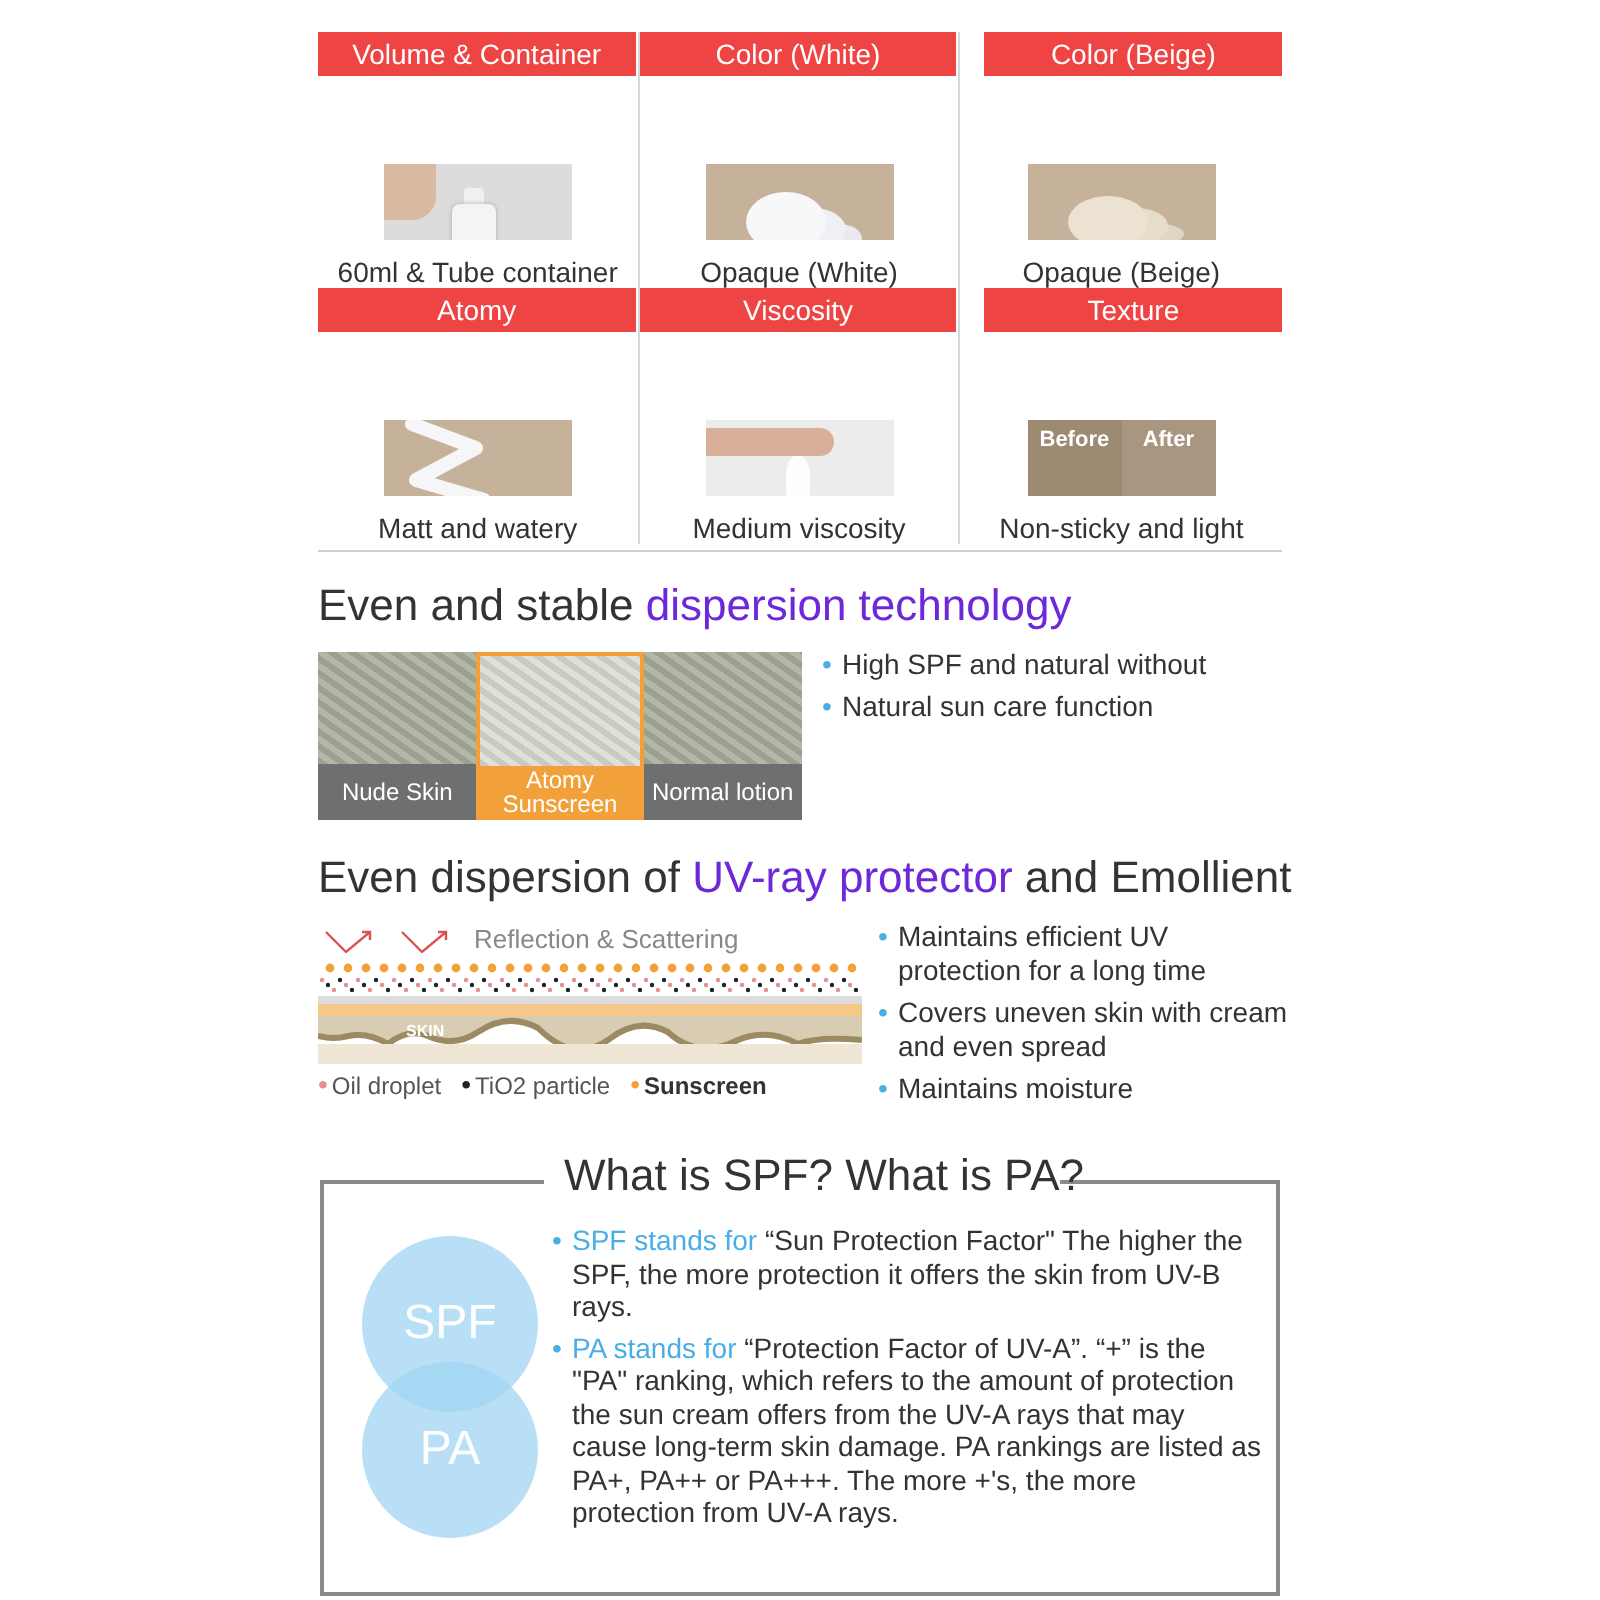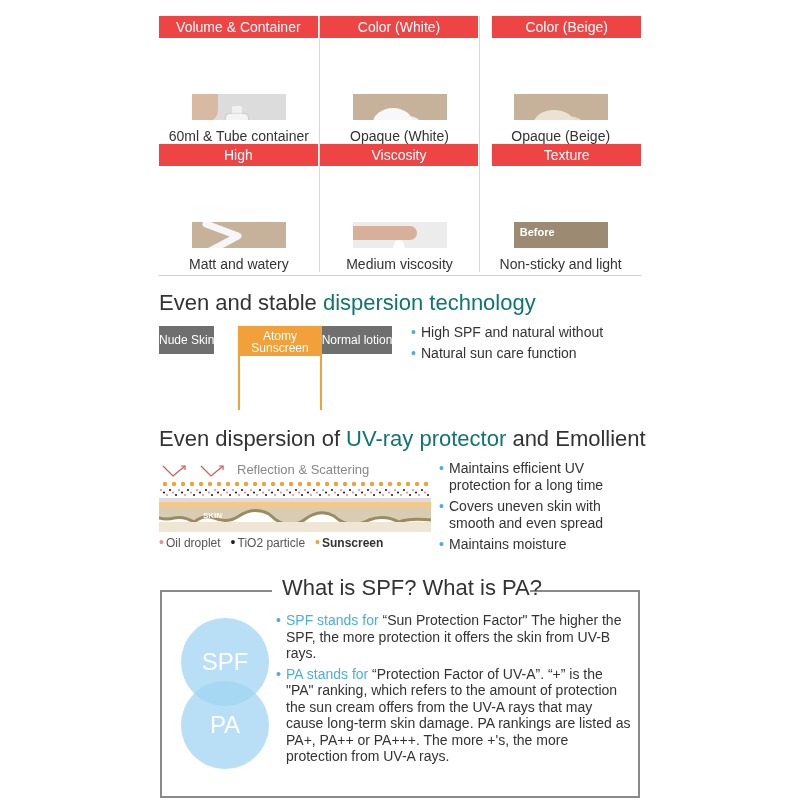--- a/index.html
+++ b/index.html
@@ -6,21 +6,21 @@
   html, body { width: 800px; height: 800px; background: #ffffff; overflow: hidden; }
   body { font-family: "Liberation Sans", "DejaVu Sans", sans-serif; color: #333333; position: relative; }
 
   
   .grid { position: absolute; left: 159px; top: 16px; width: 482px; }
   .grid-row { display: flex; }
   .cell { width: 161px; border-right: 1px solid #d8d8d8; }
   .cell:last-child { border-right: none; }
   .cell-head { background: #ef4444; color: #ffffff; height: 22px; line-height: 22px; text-align: center; font-size: 14px; border-right: 1px solid #ffffff; }
   .cell:last-child .cell-head { border-right: none; margin-left: 12px; }
-  .cell-body { height: 106px; display: flex; flex-direction: column; align-items: center; padding-top: 24px; }
+  .cell-body { height: 106px; display: flex; flex-direction: column; align-items: center; padding-top: 12px; }
   .row2 .cell-body { height: 106px; }
   .thumb { width: 94px; height: 46px; position: relative; overflow: hidden; margin-top: 32px; }
   .cell-caption { margin-top: 8px; font-size: 14px; color: #333333; }
   .grid-bottom { height: 1px; background: #d0d0d0; margin-top: 3px; }
 
   
   .t-container { background: #dcdcdc; }
   .t-container .tube { position: absolute; left: 34px; top: 20px; width: 22px; height: 44px; background: #f4f4f4; border-radius: 4px; box-shadow: 0 0 2px #aaa; }
   .t-container .cap { position: absolute; left: 40px; top: 12px; width: 10px; height: 10px; background: #f0f0f0; border-radius: 2px; }
   .t-container .hand { position: absolute; left: 0; top: 0; width: 26px; height: 28px; background: #d9b9a2; border-radius: 0 0 12px 0; }
@@ -31,26 +31,26 @@
   .t-visc { background: #ececec; }
   .t-visc .f1 { position: absolute; left: 0; top: 4px; width: 64px; height: 14px; background: #d8b09a; border-radius: 0 8px 8px 0; }
   .t-visc .f2 { position: absolute; left: 0; top: 44px; width: 56px; height: 16px; background: #d8b09a; border-radius: 0 8px 8px 0; }
   .t-visc .drop { position: absolute; left: 40px; top: 18px; width: 12px; height: 26px; background: rgba(255,255,255,0.9); border-radius: 40%; }
   .t-texture { background: #9c8a72; display: flex; }
   .t-texture .half { width: 50%; height: 100%; color: #ffffff; font-size: 11px; font-weight: bold; text-align: center; padding-top: 4px; }
   .t-texture .after { background: #a89680; }
 
   
   .h2 { position: absolute; left: 159px; font-size: 22px; color: #333333; white-space: nowrap; }
-  .h2 .accent { color: #0f766e; }
+  .h2 .accent { color: #6d28d9; }
   .h2-a { top: 290px; }
   .h2-b { top: 426px; }
 
   .compare { position: absolute; left: 159px; top: 326px; width: 242px; height: 84px; display: flex; }
-  .cmp { flex: 1; display: flex; }
+  .cmp { flex: 1; display: flex; flex-direction: column; }
   .cmp-img { height: 56px; background: repeating-linear-gradient(35deg, #9da090 0 3px, #b4b6a8 3px 6px); }
   .cmp-label { height: 28px; background: #6f6f6f; color: #ffffff; font-size: 12px; display: flex; align-items: center; justify-content: center; text-align: center; line-height: 12px; }
   .cmp.highlight { border: 2px solid #f2a13a; border-bottom: none; }
   .cmp.highlight .cmp-img { background: repeating-linear-gradient(35deg, #c8cbc0 0 3px, #dfe1d8 3px 6px); }
   .cmp.highlight .cmp-label { background: #f2a13a; }
 
   .bullets { position: absolute; list-style: none; font-size: 14px; color: #333333; line-height: 17px; }
   .bullets li { position: relative; padding-left: 10px; margin-bottom: 4px; }
   .bullets li::before { content: "•"; position: absolute; left: 0; color: #4aaee6; }
   .bullets-a { left: 411px; top: 324px; width: 230px; }
@@ -105,21 +105,21 @@
       <div class="cell-body">
         <div class="thumb t-skin t-beige">
             <div class="blob"></div>
           </div>
         <div class="cell-caption">Opaque (Beige)</div>
       </div>
     </div>
   </div>
   <div class="grid-row row2">
     <div class="cell">
-      <div class="cell-head">High</div>
+      <div class="cell-head">Atomy</div>
       <div class="cell-body">
         <div class="thumb t-skin t-form">
           <svg class="zig" viewBox="0 0 94 62">
               <polyline points="14,2 46,14 16,30 50,40 30,56 70,62" fill="none" stroke="#f6f6f8" stroke-width="7" stroke-linejoin="round" stroke-linecap="round"></polyline>
               <rect x="60" y="46" width="34" height="16" fill="#f2f2f2"></rect>
             </svg>
         </div>
         <div class="cell-caption">Matt and watery</div>
       </div>
     </div>
@@ -132,20 +132,21 @@
             <div class="f2"></div>
         </div>
         <div class="cell-caption">Medium viscosity</div>
       </div>
     </div>
     <div class="cell">
       <div class="cell-head">Texture</div>
       <div class="cell-body">
         <div class="thumb t-texture">
           <div class="half">Before</div>
+          <div class="half after">After</div>
         </div>
         <div class="cell-caption">Non-sticky and light</div>
       </div>
     </div>
   </div>
   <div class="grid-bottom"></div>
 </div>
 
 <div class="h2 h2-a"><span>Even and stable </span><span class="accent">dispersion technology</span></div>
 
@@ -312,21 +313,21 @@
 </div>
 
 <div class="legend">
   <span><span class="dot" style="color:#e8908a">•</span><span>Oil droplet</span></span>
   <span><span class="dot" style="color:#222222">•</span><span>TiO2 particle</span></span>
   <span><span class="dot" style="color:#f2a13a">•</span><span style="color:#333;font-weight:bold">Sunscreen</span></span>
 </div>
 
 <ul class="bullets bullets-b">
   <li>Maintains efficient UV protection for a long time</li>
-  <li>Covers uneven skin with smooth and even spread</li>
+  <li>Covers uneven skin with cream and even spread</li>
   <li>Maintains moisture</li>
 </ul>
 
 <div class="box"></div>
 <div class="box-line-l"></div>
 <div class="box-line-r"></div>
 <div class="box-title">What is SPF? What is PA?</div>
 
 <div class="circle circle-spf">SPF</div>
 <div class="circle circle-pa">PA</div>

